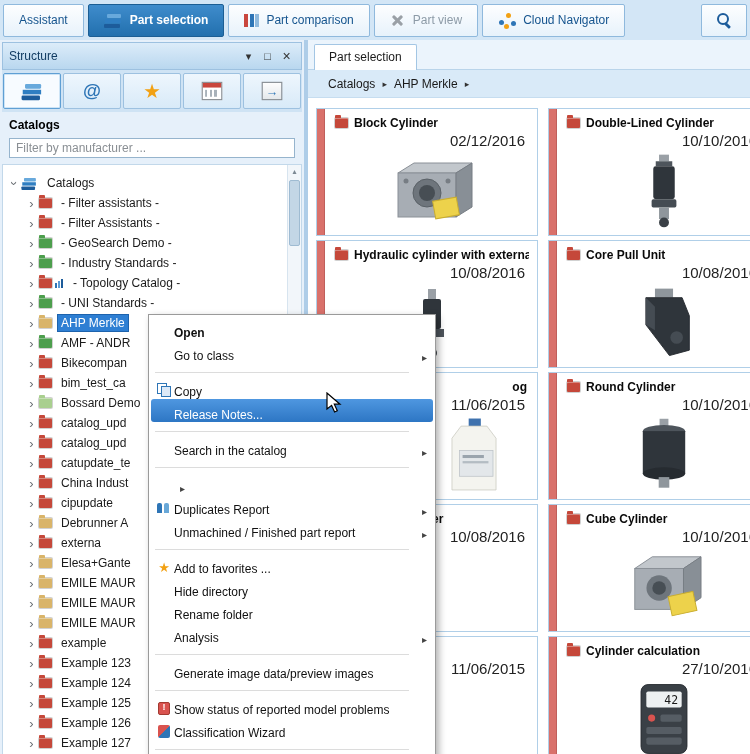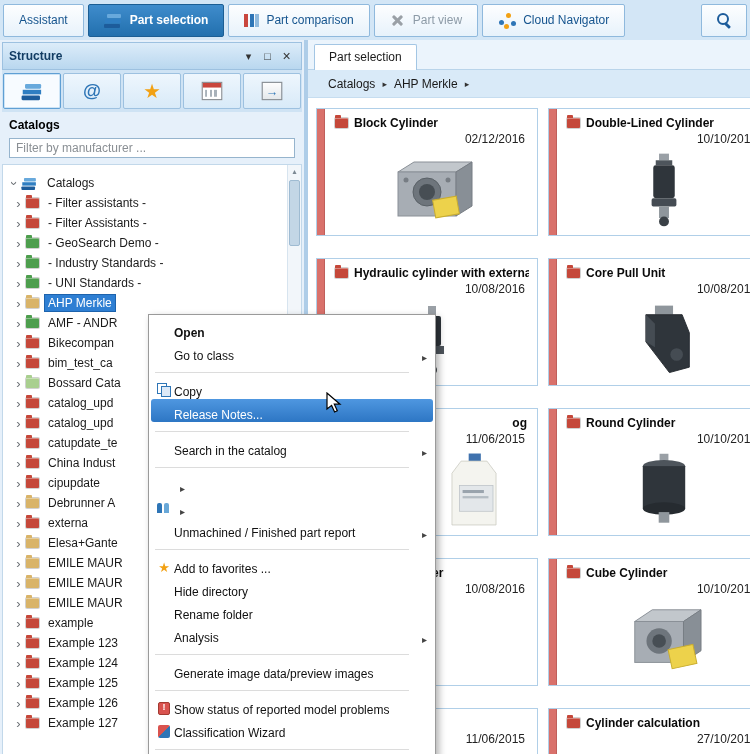--- a/index.html
+++ b/index.html
@@ -74,40 +74,40 @@
   .status-icon::after{content:"!";position:absolute;top:2px;left:0;right:0;text-align:center;color:#fff;font-size:9px;font-weight:bold}
   .wizard-icon::before{content:"";position:absolute;inset:2px 4px;background:linear-gradient(135deg,#d9534f 0 50%,#2e75b6 50%);border-radius:2px}
 
   
   .left-panel{position:absolute;top:40px;left:0;width:304px;bottom:0;background:#e6f0fa;
               display:flex;flex-direction:column;padding:2px 2px 0;box-sizing:border-box}
   .splitter{position:absolute;top:40px;left:304px;width:4px;bottom:0;background:#aecde8;cursor:col-resize}
 
   .panel-titlebar{height:28px;min-height:28px;background:linear-gradient(#dcecf9,#b9d7ef);border:1px solid #9dc1e0;
                   display:flex;align-items:center;padding:0 6px;color:#123c63;box-sizing:border-box}
-  .panel-title{font-weight:bold}
+  .panel-title{font-weight:normal}
   .titlebar-fill{flex:1}
   .win-controls{display:flex;align-items:center;gap:2px}
   .win-ctrl{width:17px;height:17px;cursor:pointer}
 
   .panel-toolbar{height:42px;min-height:42px;background:#cfe3f4;display:flex;gap:2px;padding:3px 1px;box-sizing:border-box}
   .tool-btn{flex:1;border:1px solid #9dc1e0;background:linear-gradient(#eef6fd,#d8eaf8);border-radius:2px;
             display:flex;align-items:center;justify-content:center;cursor:pointer;padding:0}
   .tool-btn.active{background:#f7fbff;border-color:#5f9fd4;box-shadow:inset 0 0 0 1px #cde4f6}
   .tool-btn [data-ico-slot]{transform:scale(1.15)}
 
   .section-title{height:24px;line-height:26px;padding:0 7px;font-weight:bold;color:#000}
   .filter-wrap{height:28px;padding:2px 7px 0;box-sizing:border-box}
   .filter-input{width:100%;height:20px;border:1px solid #96b4cd;padding:0 6px;font-size:12px;box-sizing:border-box;
                 font-family:"Liberation Sans","DejaVu Sans",sans-serif;color:#333;background:#fff;outline:none}
   .filter-input::placeholder{color:#8a8f94}
 
   .tree{flex:1;background:#fff;border:1px solid #c2d8ea;border-bottom:none;position:relative;overflow:hidden}
   .tree-rows{padding:8px 0 0}
-  .tree-row{height:20px;display:flex;align-items:center;padding-left:9px;white-space:nowrap;cursor:pointer}
+  .tree-row{height:20px;display:flex;align-items:center;padding-left:22px;white-space:nowrap;cursor:pointer}
   .tree-row.lvl0{padding-left:5px}
   .expander{width:13px;min-width:13px;color:#6a6f74;font-size:13px;display:inline-flex;justify-content:center}
   .expander::before{content:"›"}
   .tree-row.expanded .expander::before{display:inline-block;transform:rotate(90deg)}
   .tree-row .folder{margin-left:1px}
   .tree-row .books-icon{transform:scale(.85);margin:0 -1px}
   .tree-label{margin-left:6px;padding:1px 3px;color:#1a1a1a}
   .tree-row.selected .tree-label{background:#2e7fd3;color:#fff;outline:1px solid #1d63ad}
 
   .folder{display:inline-block;width:13px;height:10px;border-radius:1px;position:relative;
@@ -136,27 +136,27 @@
   .rp-tabstrip{height:30px;min-height:30px;background:#ebf4fc;border-bottom:1px solid #b9d4ea;
                display:flex;align-items:flex-end;padding-left:6px;box-sizing:border-box}
   .rp-tab{background:#fff;border:1px solid #a3c6e4;border-bottom:none;border-radius:2px 2px 0 0;
           padding:5px 14px 6px;color:#1a1a1a;cursor:pointer;margin-bottom:-1px}
   .breadcrumb{height:28px;min-height:28px;background:#d9eaf8;border-bottom:1px solid #c6ddf0;
               display:flex;align-items:center;padding-left:20px;box-sizing:border-box}
   .crumb{display:flex;align-items:center;cursor:pointer;color:#1a1a1a}
   .crumb::after{content:"▸";font-size:9px;color:#333;margin:0 7px}
 
   .cards{flex:1;overflow:hidden;padding:10px 0 0 8px;display:grid;grid-template-columns:222px 222px;
-         grid-auto-rows:128px;gap:22px 10px;background:#fff;align-content:start}
+         grid-auto-rows:128px;gap:4px 10px;background:#fff;align-content:start}
   .card{position:relative;border:1px solid #b0cfe8;background:#fff;box-sizing:border-box;
         padding:6px 8px 2px 18px;display:flex;flex-direction:column;overflow:hidden;cursor:pointer}
   .card-bar{position:absolute;left:0;top:0;bottom:0;width:7px;background:#d9716b;border-right:1px solid #c05f5b}
   .card-head{display:flex;align-items:center;gap:6px;min-height:15px}
   .card-title{font-weight:bold;font-size:12px;color:#0a0a0a;white-space:nowrap;overflow:hidden;flex:1}
-  .card-date{text-align:right;font-size:12px;color:#222;padding-right:4px;margin-top:2px}
+  .card-date{text-align:right;font-size:15px;color:#222;padding-right:4px;margin-top:2px}
   .card-image{flex:1;display:flex;align-items:center;justify-content:center;overflow:hidden}
   .card-image svg{max-height:76px}
   .cards .card:nth-of-type(5) .card-title{text-align:right;padding-right:2px}
   .cards .card:nth-of-type(5) .card-image{justify-content:flex-end;padding-right:12px}
   .cards .card:nth-of-type(7) .card-title{margin-left:50px}
 
   
   .context-menu{position:absolute;left:148px;top:314px;width:288px;background:#fff;border:1px solid #9a9a9a;
                 box-shadow:3px 3px 7px rgba(0,0,0,.3);padding:2px;box-sizing:border-box;z-index:50}
   .menu-item{height:23px;display:flex;align-items:flex-end;padding:0 6px 0 3px;color:#111;cursor:pointer}
@@ -286,20 +286,27 @@
           </div>
 
           <div class="tree-row folder-green">
             <span class="expander"></span>
 
             <span class="folder"></span>
 
             <span class="tree-label">- Industry Standards -</span>
           </div>
 
+          <div class="tree-row folder-red badge-chart">
+            <span class="expander"></span>
+
+            <span class="folder"></span>
+            <span class="chart-b"></span>
+            <span class="tree-label">- Topology Catalog -</span>
+          </div>
 
           <div class="tree-row folder-green">
             <span class="expander"></span>
 
             <span class="folder"></span>
 
             <span class="tree-label">- UNI Standards -</span>
           </div>
 
           <div class="tree-row folder-tan selected">
@@ -332,21 +339,21 @@
             <span class="folder"></span>
 
             <span class="tree-label">bim_test_ca</span>
           </div>
 
           <div class="tree-row folder-palegreen">
             <span class="expander"></span>
 
             <span class="folder"></span>
 
-            <span class="tree-label">Bossard Cata</span>
+            <span class="tree-label">Bossard Demo</span>
           </div>
 
           <div class="tree-row folder-red">
             <span class="expander"></span>
 
             <span class="folder"></span>
 
             <span class="tree-label">catalog_upd</span>
           </div>
 
@@ -717,20 +724,21 @@
         <span class="menu-ico" data-ico-slot=""></span>
 
       </div>
 
       <div class="menu-item submenu">
         <span class="menu-ico" data-ico-slot=""></span>
       </div>
 
       <div class="menu-item submenu">
         <span class="menu-ico duplicates-icon" data-ico-slot=""></span>
+        <span class="menu-label">Duplicates Report</span>
       </div>
 
       <div class="menu-item submenu">
         <span class="menu-ico" data-ico-slot=""></span>
         <span class="menu-label">Unmachined / Finished part report</span>
       </div>
 
       <div class="menu-item separator">
         <span class="menu-ico" data-ico-slot=""></span>
 

